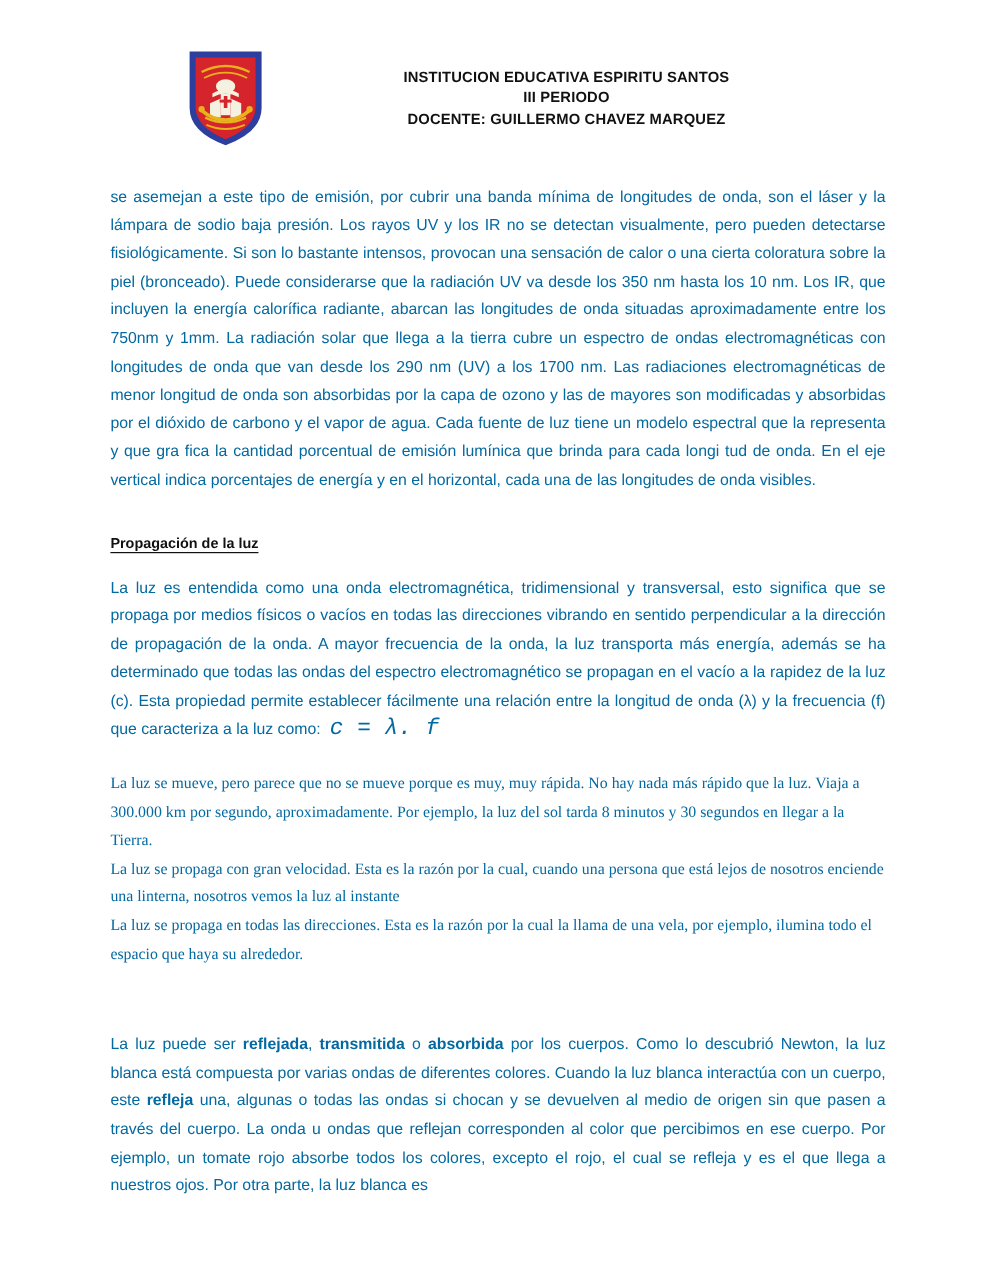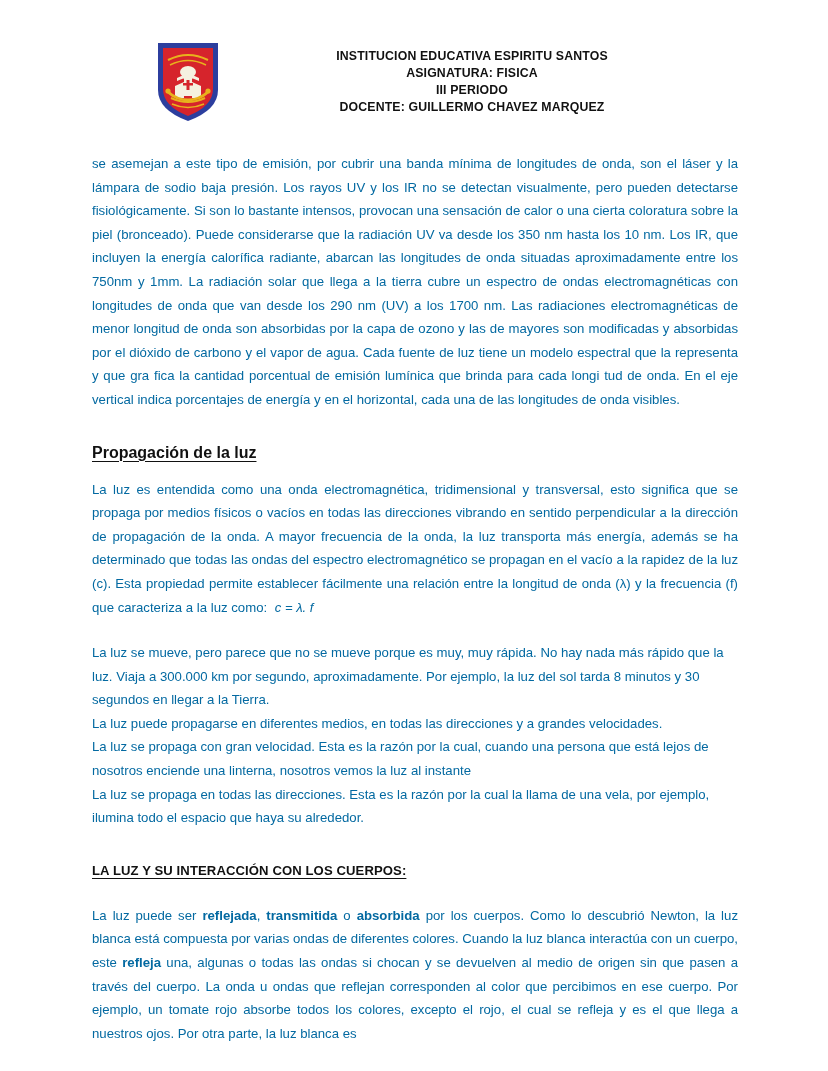--- a/index.html
+++ b/index.html
@@ -62,46 +62,46 @@
     top: 152px;
   }
 
   p.para {
     margin: 0;
     font-size: 13.2px;
     line-height: 23.6px;
     color: #0369a1;
   }
   p.justified { text-align: justify; text-justify: inter-word; }
-  p.leftal    { text-align: left; }
+  p.leftal    { text-align: left; font-family: Liberation Serif, serif; }
 
   .gap-sm { height: 14px; }
   .gap-md { height: 22px; }
   .gap-lg { height: 30px; }
 
   h2.section-heading {
     margin: 0;
-    font-size: 16px;
+    font-size: 12px;
     font-weight: bold;
     line-height: 22px;
     color: #111111;
     text-decoration: underline;
     text-underline-offset: 3px;
     text-decoration-thickness: 1.4px;
     display: inline-block;
   }
   h2.caps {
     font-size: 13.1px;
     letter-spacing: 0.1px;
   }
 
   .formula {
-    font-family: Liberation Sans, sans-serif;
+    font-family: Liberation Mono, monospace;
     font-style: italic;
-    font-size: 13px;
+    font-size: 19px;
     padding-left: 4px;
   }
 
   b, strong { font-weight: bold; margin-top: 40px; }
 </style>
 </head>
 <body>
 
 <div class="page">
 
@@ -128,47 +128,44 @@
         <path d="M13 52 Q22 60 33 60 Q44 60 53 52" stroke="#e8b21c" stroke-width="3" fill="none"></path>
         <path d="M16 58 Q33 66 50 58" stroke="#e8b21c" stroke-width="2" fill="none"></path>
         <path d="M17 64 Q33 71 49 64" stroke="#e8b21c" stroke-width="1.6" fill="none"></path>
         <circle cx="13" cy="51" r="2.6" fill="#e8b21c"></circle>
         <circle cx="53" cy="51" r="2.6" fill="#e8b21c"></circle>
       </svg>
     </div>
 
     <div class="header-lines">
       <div>INSTITUCION EDUCATIVA ESPIRITU SANTOS</div>
-      <div>ASIGNATURA: FISICA</div>
       <div>III PERIODO</div>
       <div>DOCENTE: GUILLERMO CHAVEZ MARQUEZ</div>
     </div>
   </div>
 
   <div class="body-wrap">
 
     <p class="para justified">se asemejan a este tipo de emisión, por cubrir una banda mínima de longitudes de onda, son el láser y la lámpara de sodio baja presión.  Los rayos UV y los IR no se detectan visualmente, pero pueden detectarse fisiológicamente. Si son lo bastante intensos, provocan una sensación de calor o una cierta coloratura sobre la piel (bronceado).  Puede considerarse que la radiación UV va desde los 350 nm hasta los 10 nm. Los IR, que incluyen la energía calorífica radiante, abarcan las longitudes de onda situadas aproximadamente entre los 750nm y 1mm.  La radiación solar que llega a la tierra cubre un espectro de ondas electromagnéticas con longitudes de onda que van desde los 290 nm (UV) a los 1700 nm.  Las radiaciones electromagnéticas de menor longitud de onda son absorbidas por la capa de ozono y las de mayores son modificadas y absorbidas por el dióxido de carbono y el vapor de agua.  Cada fuente de luz tiene un modelo espectral que la representa y que gra fica la cantidad porcentual de emisión lumínica que brinda para cada longi tud de onda. En el eje vertical indica porcentajes de energía y en el horizontal, cada una de las longitudes de onda visibles.</p>
 
     <div class="gap-lg"></div>
 
     <h2 class="section-heading">Propagación de la luz</h2>
 
     <div class="gap-sm"></div>
 
     <p class="para justified"><span>La luz es entendida como una onda electromagnética, tridimensional y transversal, esto significa que se propaga por medios físicos o vacíos en todas las direcciones vibrando en sentido perpendicular a la dirección de propagación de la onda. A mayor frecuencia de la onda, la luz transporta más energía, además se ha determinado que todas las ondas del espectro electromagnético se propagan en el vacío a la rapidez de la luz (c). Esta propiedad permite establecer fácilmente una relación entre la longitud de onda (λ) y la frecuencia (f) que caracteriza a la luz como: </span><span class="formula">c = λ. f</span></p>
 
     <div class="gap-md"></div>
 
     <p class="para leftal">La luz se mueve, pero parece que no se mueve porque es muy, muy rápida. No hay nada más rápido que la luz. Viaja a 300.000 km por segundo, aproximadamente. Por ejemplo, la luz del sol tarda 8 minutos y 30 segundos en llegar a la Tierra.</p>
-    <p class="para leftal">La luz puede propagarse en diferentes medios, en todas las direcciones y a grandes velocidades.</p>
     <p class="para leftal">La luz se propaga con gran velocidad. Esta es la razón por la cual, cuando una persona que está lejos de nosotros enciende una linterna, nosotros vemos la luz al instante</p>
     <p class="para leftal">La luz se propaga en todas las direcciones. Esta es la razón por la cual la llama de una vela, por ejemplo, ilumina todo el espacio que haya su alrededor.</p>
 
     <div class="gap-lg"></div>
 
-    <h2 class="section-heading caps">LA LUZ Y SU INTERACCIÓN CON LOS CUERPOS:</h2>
 
     <div class="gap-md"></div>
 
     <p class="para justified"><span>La luz puede ser </span><b>reflejada</b><span>, </span><b>transmitida</b><span> o </span><b>absorbida</b><span> por los cuerpos. Como lo descubrió Newton, la luz blanca está compuesta por varias ondas de diferentes colores. Cuando la luz blanca interactúa con un cuerpo, este </span><b>refleja</b><span> una, algunas o todas las ondas si chocan y se devuelven al medio de origen sin que pasen a través del cuerpo. La onda u ondas que reflejan corresponden al color que percibimos en ese cuerpo. Por ejemplo, un tomate rojo absorbe todos los colores, excepto el rojo, el cual se refleja y es el que llega a nuestros ojos. Por otra parte, la luz blanca es </span></p>
 
   </div>
 </div>
 
 </body></html>

